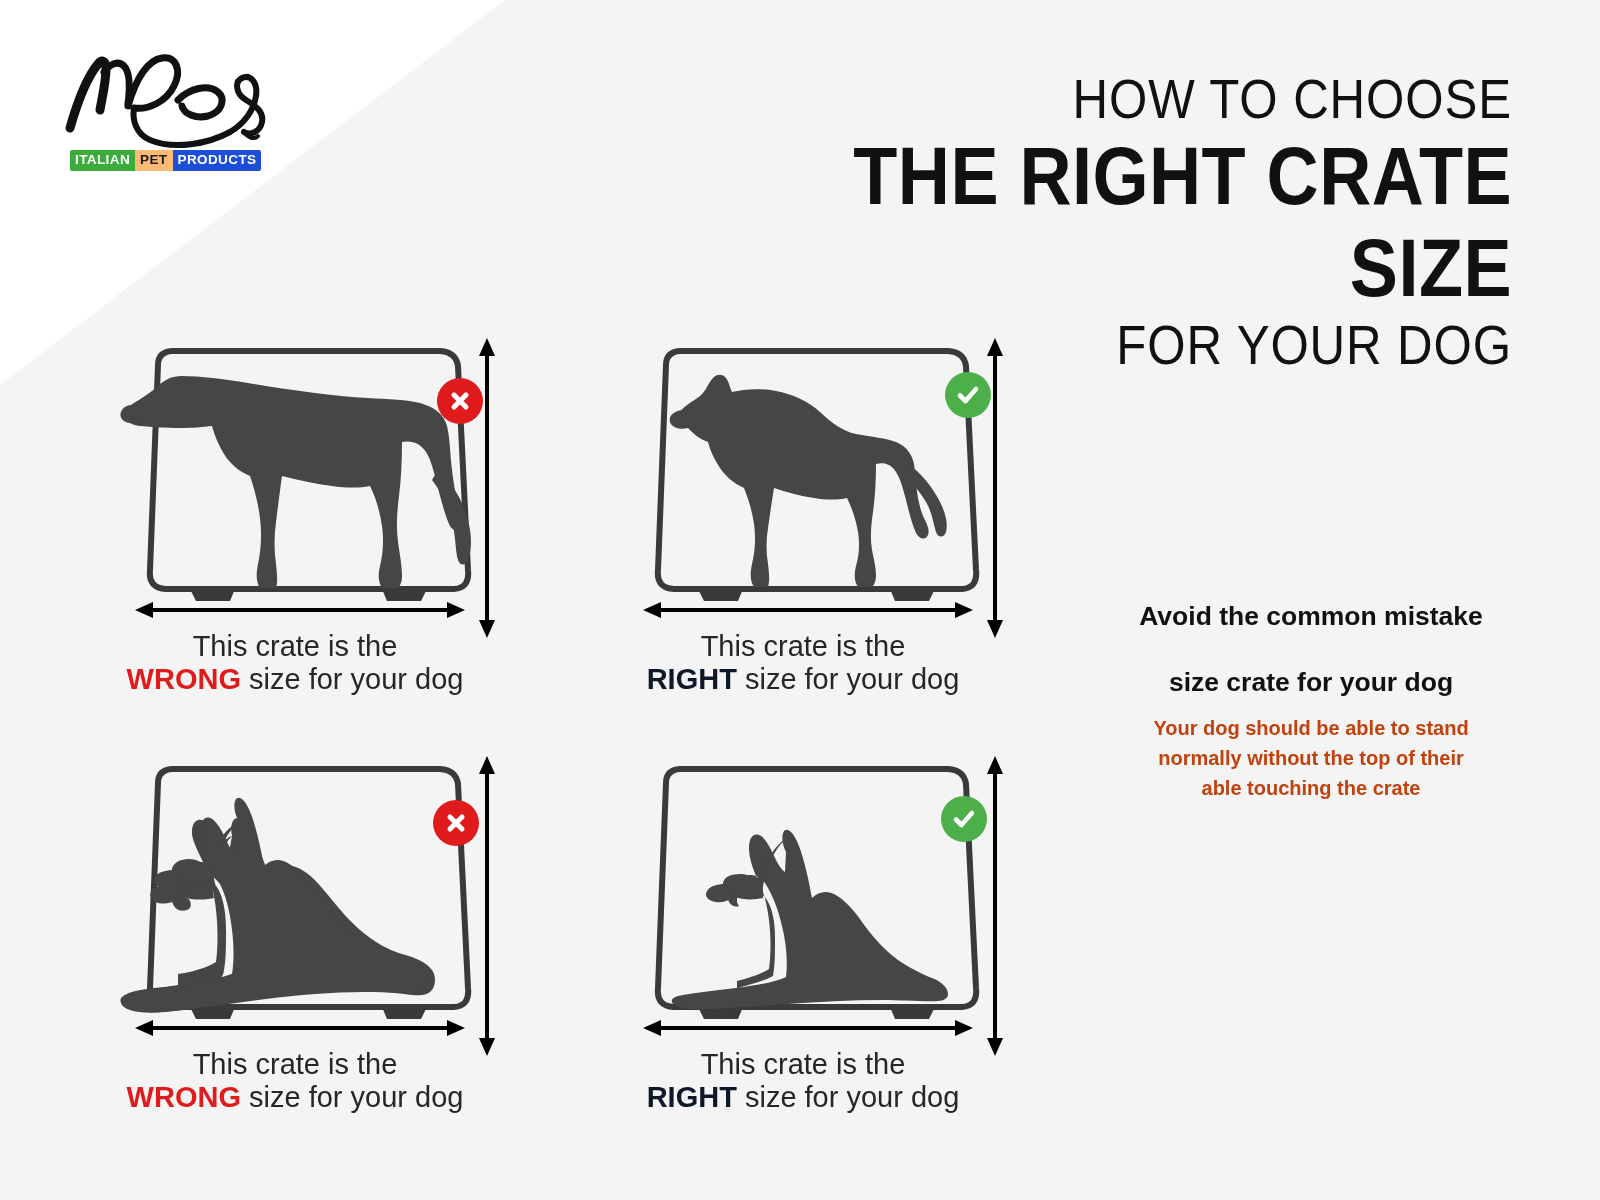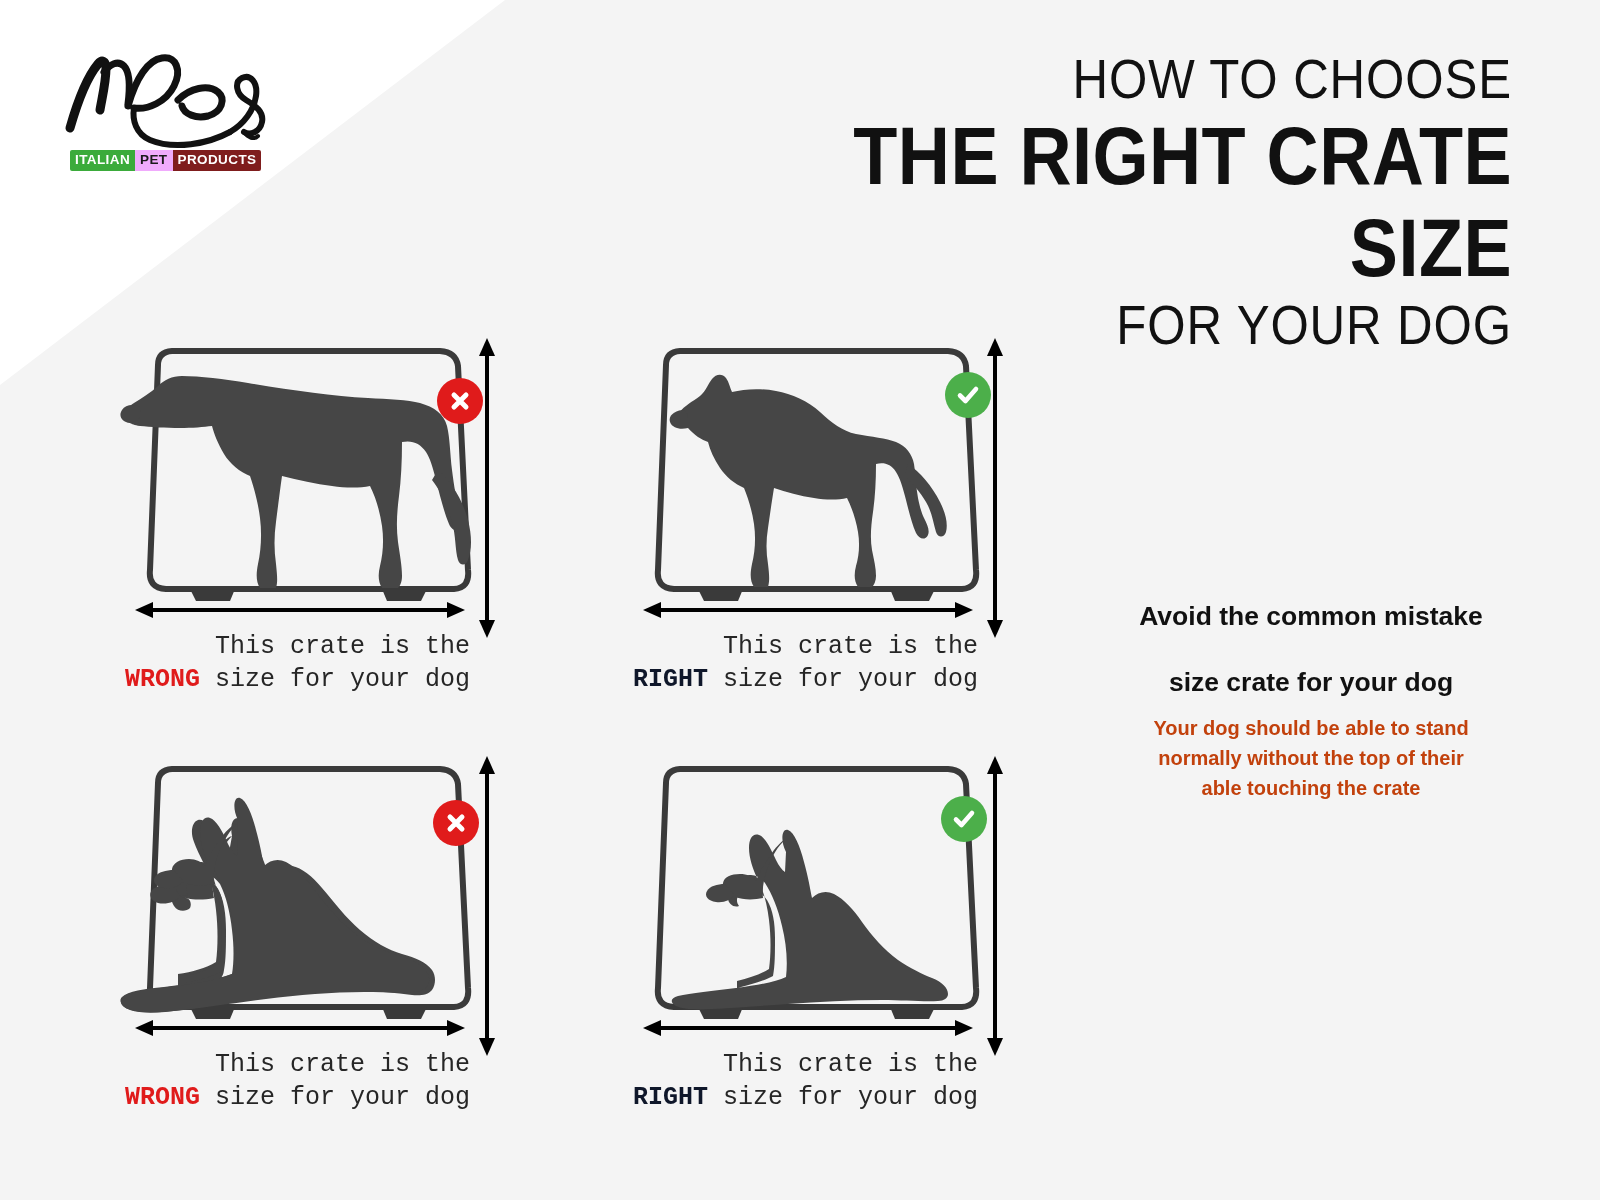--- a/index.html
+++ b/index.html
@@ -28,26 +28,26 @@
   .logo-banner{
     position:absolute;left:22px;top:102px;
     display:flex;align-items:stretch;
     font-size:13.5px;font-weight:bold;letter-spacing:.4px;
     border-radius:2px;overflow:hidden;
     font-family:"Liberation Sans",sans-serif;
     line-height:1;
   }
   .lb{padding:3px 5px 4px 5px;display:block;}
   .lb-green{background:#3bab3b;color:#ffffff;}
-  .lb-white{background:#f0abfc;color:#1a1a1a;}
-  .lb-red{background:#7f1d1d;color:#ffffff;}
+  .lb-white{background:#fdba74;color:#1a1a1a;}
+  .lb-red{background:#1d4ed8;color:#ffffff;}
 
   
   .title-block{
-    position:absolute;right:88px;top:48px;width:920px;
+    position:absolute;right:88px;top:68px;width:920px;
     text-align:right;z-index:5;color:#111111;
   }
   .title-line1,.title-line3{
     font-size:56px;line-height:62px;font-weight:400;
     letter-spacing:1px;
     transform:scaleX(.88);transform-origin:right center;
     font-family:"Liberation Sans Narrow","Liberation Sans",sans-serif;
   }
   .title-line2{
     font-size:82px;line-height:92px;font-weight:bold;
@@ -61,23 +61,23 @@
   .badge{
     position:absolute;width:46px;height:46px;border-radius:50%;
     display:flex;align-items:center;justify-content:center;
     z-index:9;
   }
   .badge svg{display:block;}
   .badge-x{background:#e01b1b;}
   .badge-check{background:#4caf4a;}
 
   .caption{
-    position:absolute;text-align:right;
-    font-size:25px;line-height:33px;color:#262626;
-    font-family:Liberation Mono, monospace;
+    position:absolute;text-align:center;
+    font-size:29px;line-height:33px;color:#262626;
+    font-family:Liberation Sans, sans-serif;
     white-space:nowrap;
   }
   .caption .em-wrong{color:#e01b1b;font-weight:bold;}
   .caption .em-right{color:#0f172a;font-weight:bold;}
 
   
   .arrow-svg{position:absolute;z-index:6;}
 
   
   .info{

